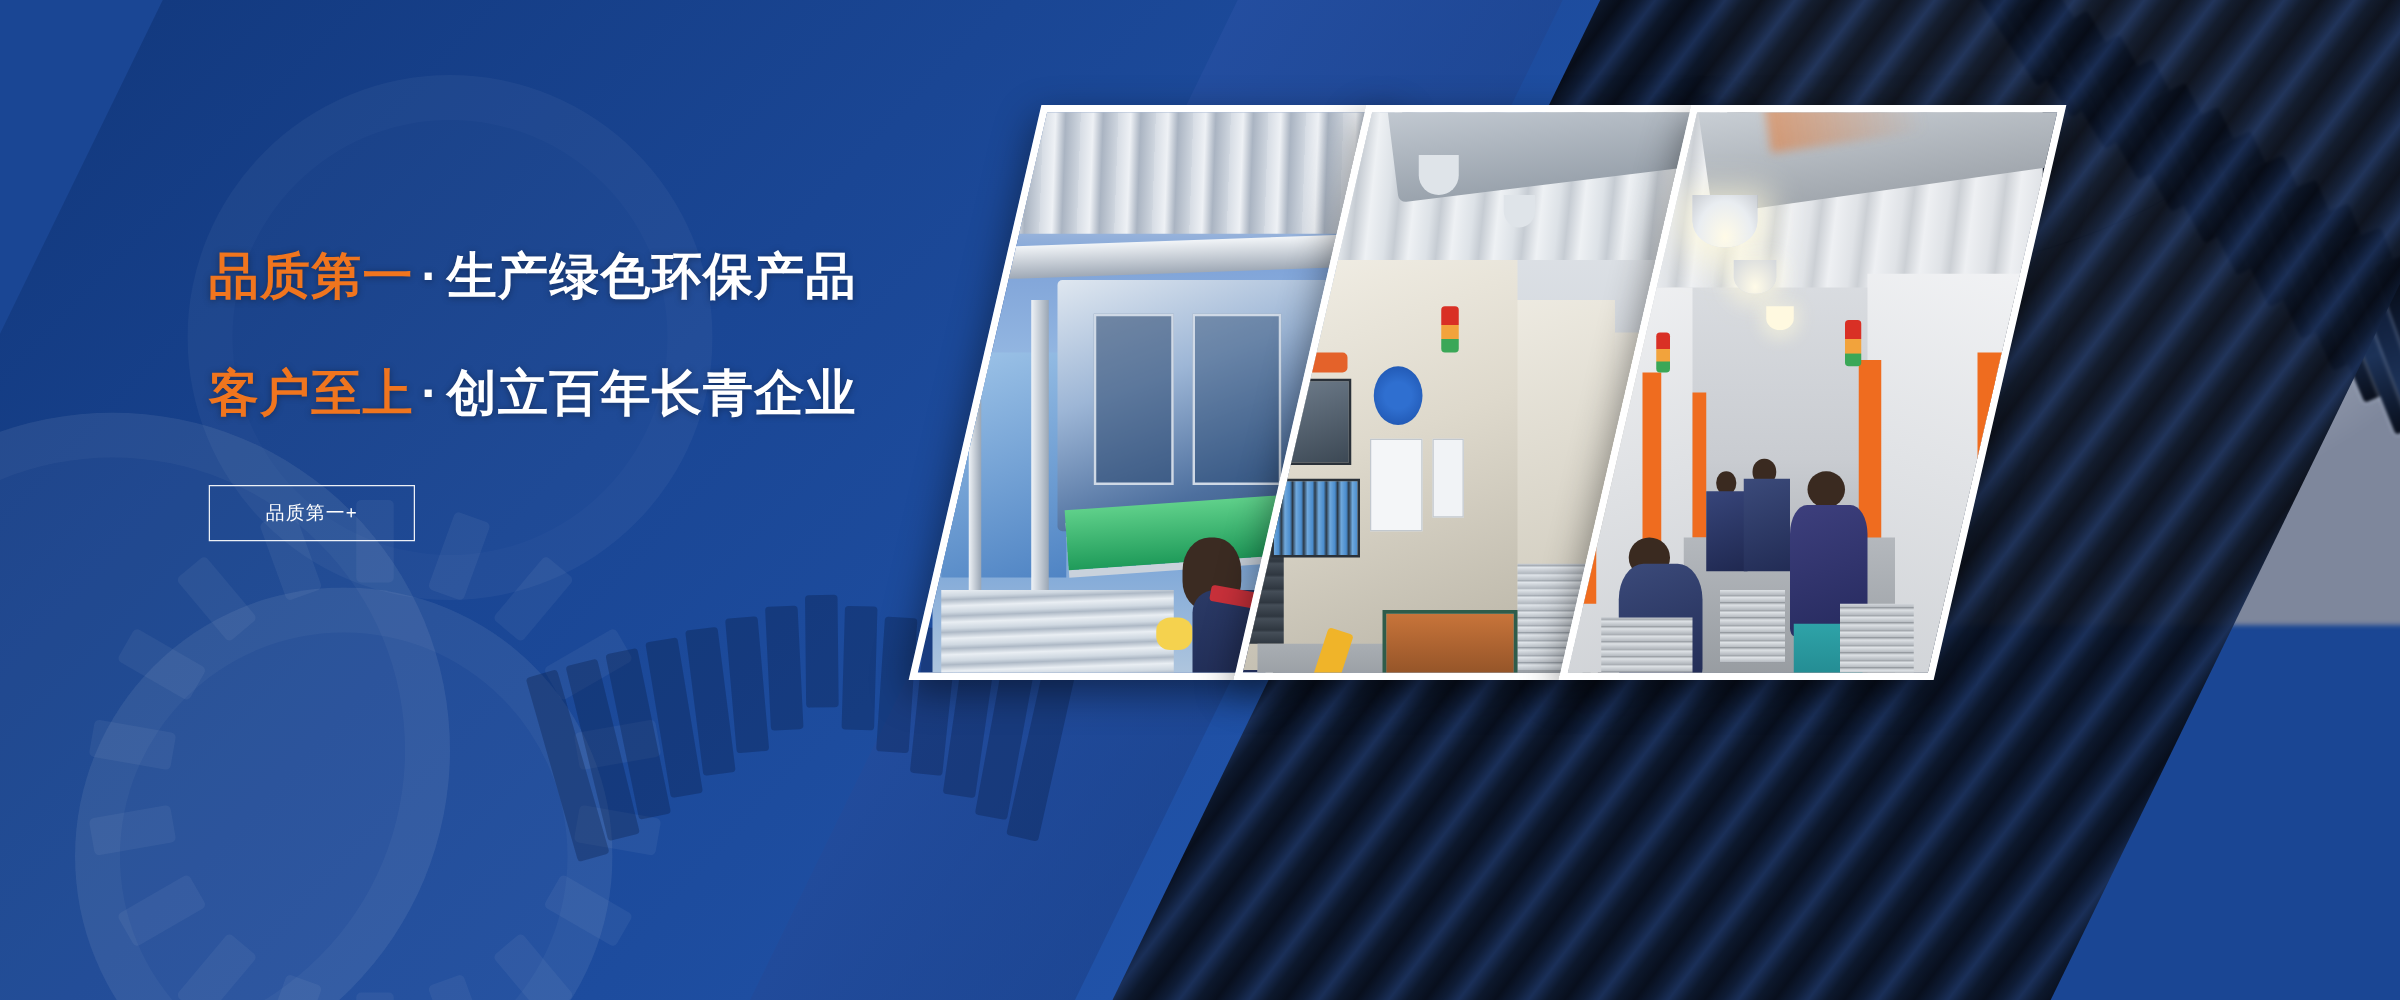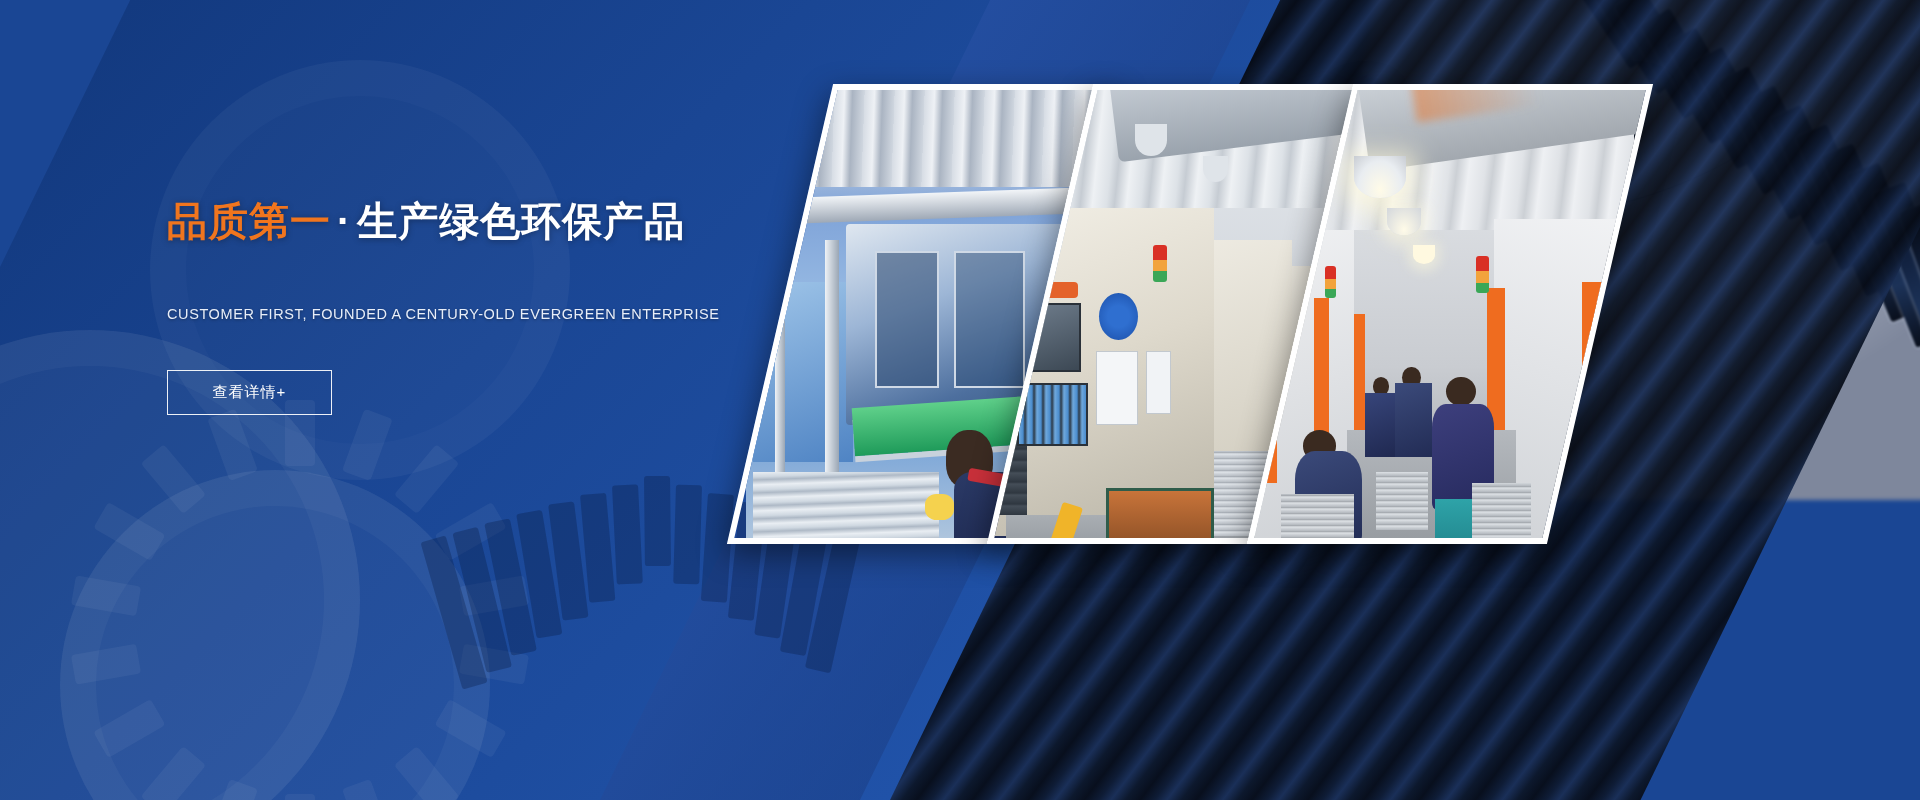--- a/index.html
+++ b/index.html
@@ -365,24 +365,26 @@
 
   <div class="content">
 
     <div class="headline">
       <span class="hl-orange">品质第一</span><span class="hl-dot">·</span><span class="hl-white">生产绿色环保产品</span>
     </div>
 
 
     <div class="gap"></div>
 
-
-    <div class="subline">CUSTOMER FIRST, FOUNDED A CENTURY-OLD EVERGREEN ENTERPRISE</div>
-
-    <button class="btn">查看详情+</button>
+    <div class="headline">
+      <span class="hl-orange">客户至上</span><span class="hl-dot">·</span><span class="hl-white">创立百年长青企业</span>
+    </div>
+
+
+    <button class="btn">品质第一+</button>
   </div>
 
   <div class="collage">
 
     <div class="shot shot-1">
       <div class="inner p1">
         <span class="ceil"></span>
           <span class="rail"></span>
           <span class="rail2"></span>
         <span class="bluepanel"></span>

